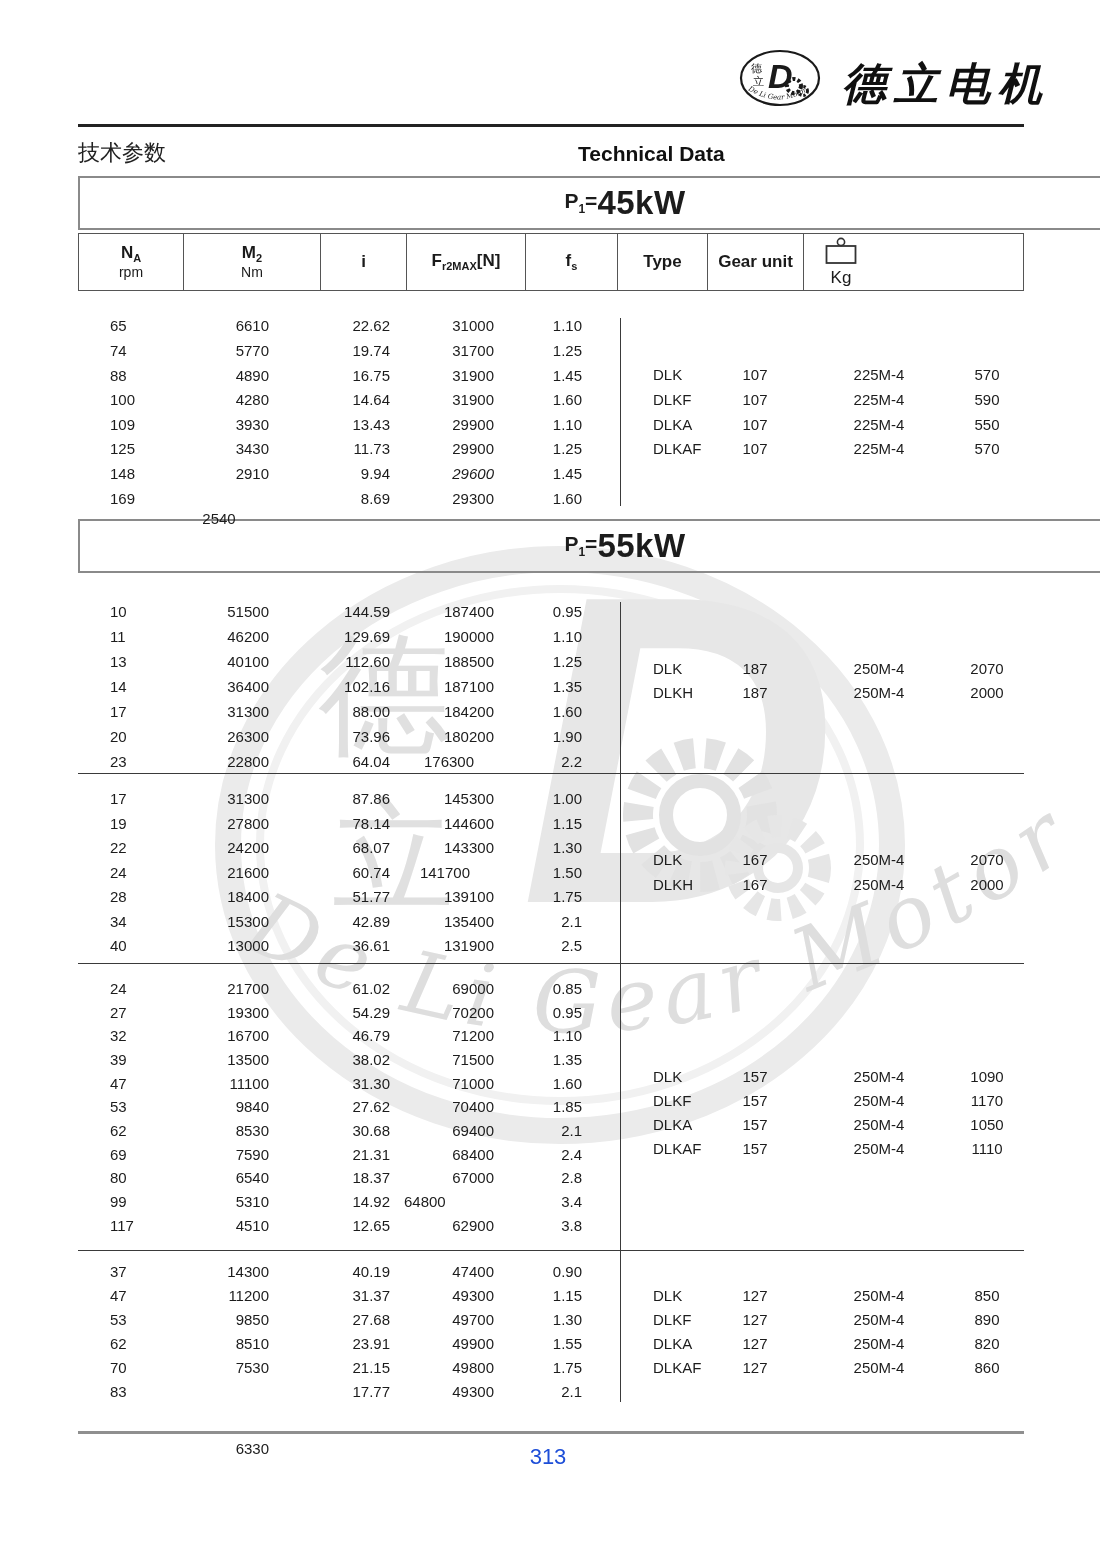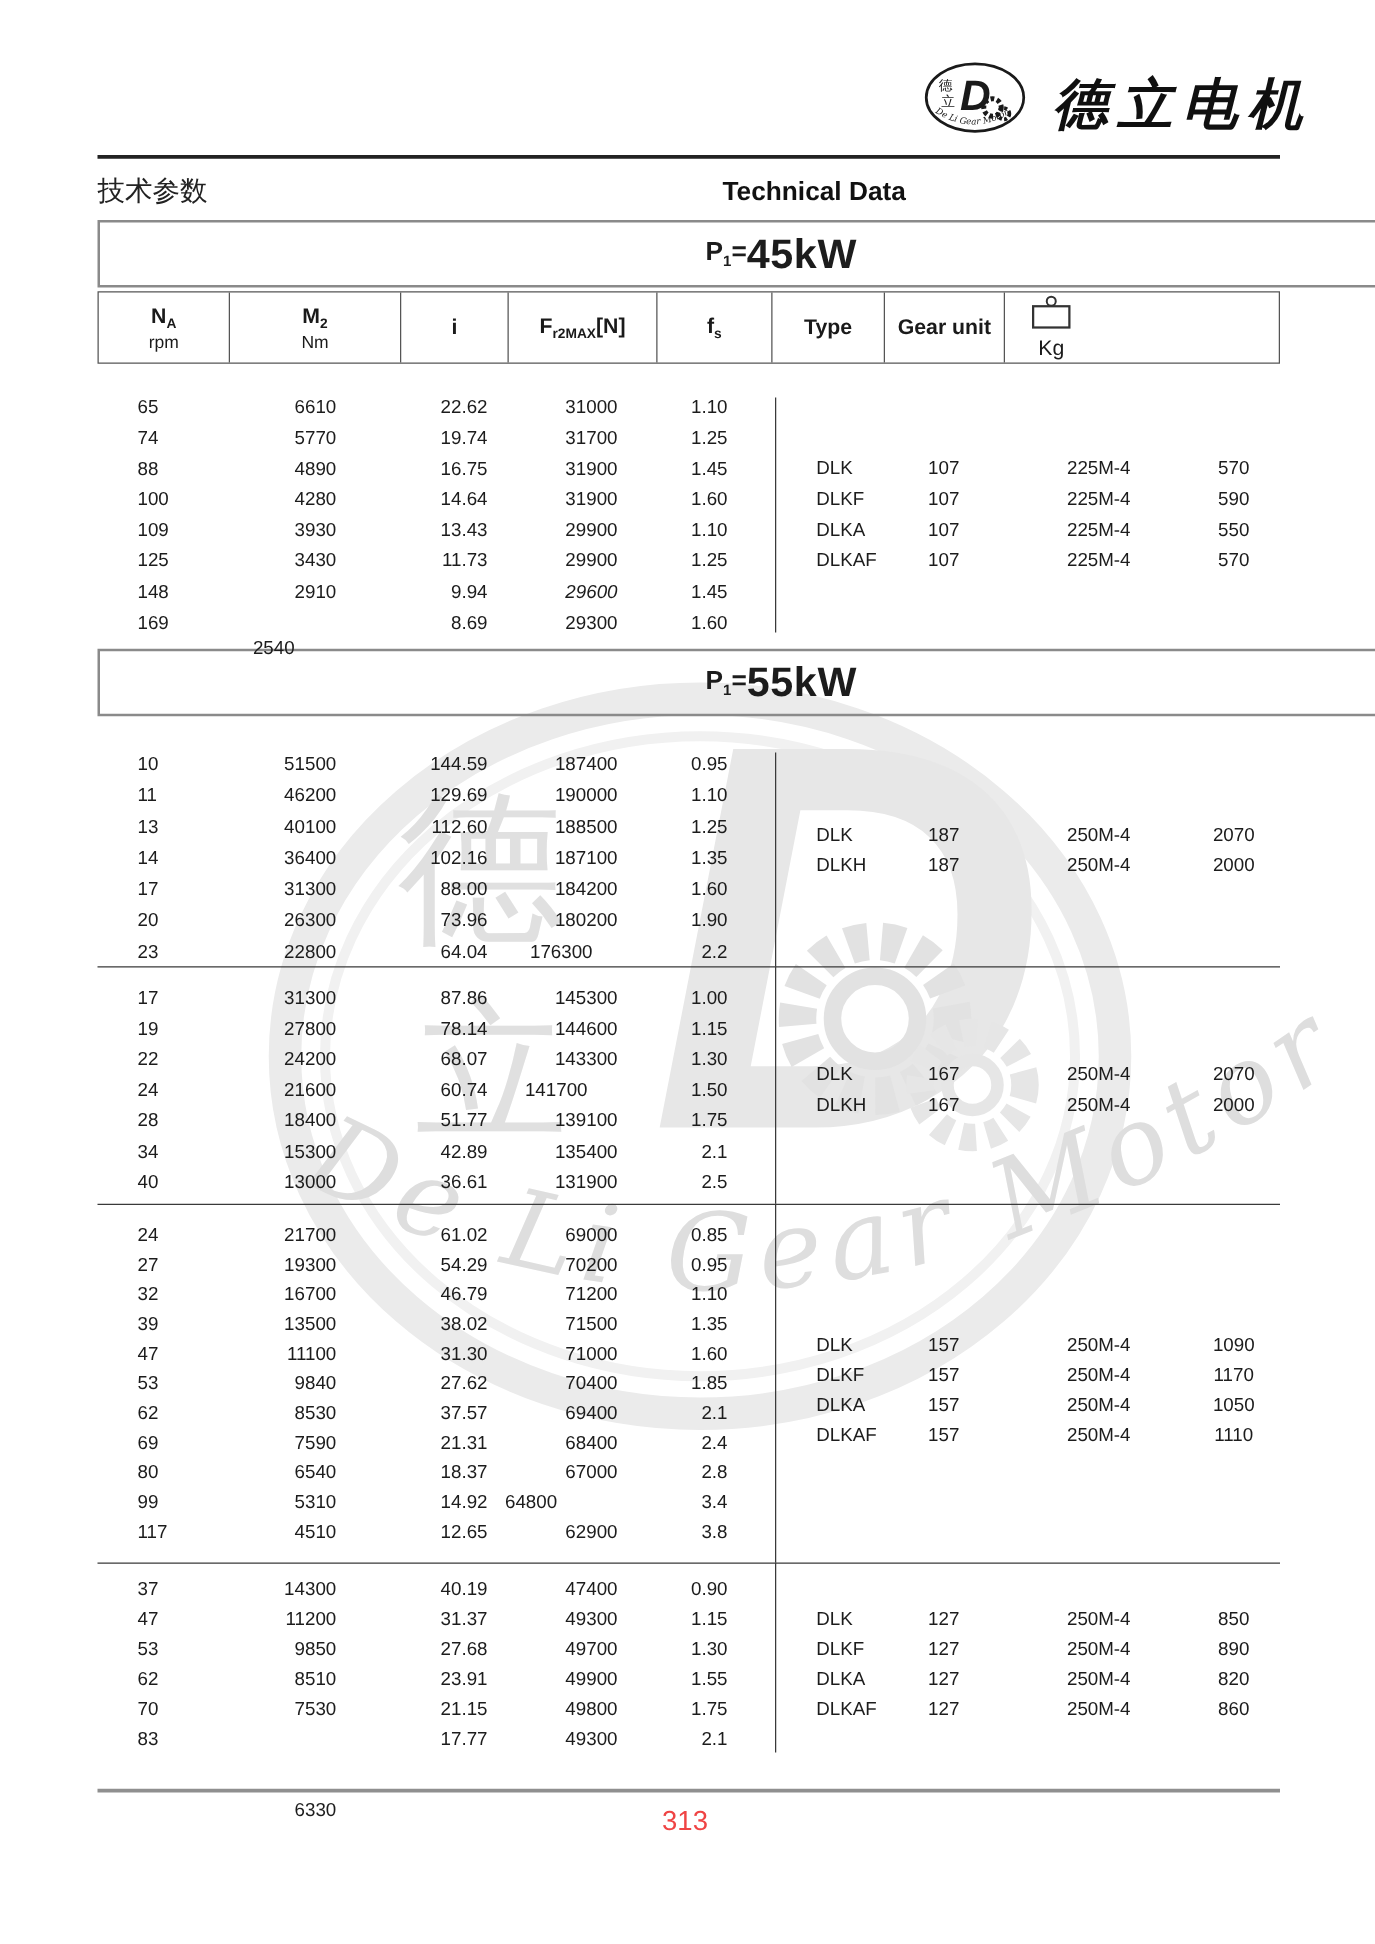--- a/index.html
+++ b/index.html
@@ -35,21 +35,21 @@
   .hmain sub{font-size:11px;font-weight:bold;}
   .hunit{font-size:14px;color:#1a1a1a;}
   .kg-label{font-size:17px;color:#1a1a1a;}
 
   .cell{position:absolute;font-size:15px;color:#1c1c1c;white-space:nowrap;}
   .sep{position:absolute;left:78px;width:946px;height:1px;background:#3a3a3a;}
   .vdiv{position:absolute;width:1px;background:#3a3a3a;}
 
   .foot-rule{position:absolute;left:78px;top:1431px;width:946px;height:3px;background:#8f8f8f;}
   .page-num{position:absolute;left:498px;top:1444px;width:100px;text-align:center;
-      font-size:22px;color:#ef4444;}
+      font-size:22px;color:#1d4ed8;}
 </style>
 </head>
 <body>
 
 <div class="page">
 
   <div class="layer wm">
     <svg width="1100" height="1555" viewBox="0 0 1100 1555">
       <ellipse cx="560" cy="845" rx="332" ry="286" fill="none" stroke="#ebebeb" stroke-width="26"></ellipse>
       <ellipse cx="560" cy="845" rx="300" ry="256" fill="none" stroke="#f1f1f1" stroke-width="8"></ellipse>
@@ -308,21 +308,21 @@
         <div class="cell" style="left: 310px; top: 1074.65px; width: 80px; text-align: right;">31.30</div>
         <div class="cell" style="left: 404px; top: 1074.65px; width: 90px; text-align: right;">71000</div>
         <div class="cell" style="left: 522px; top: 1074.65px; width: 60px; text-align: right;">1.60</div>
         <div class="cell" style="left: 110px; top: 1098.35px; width: 60px; text-align: left;">53</div>
         <div class="cell" style="left: 169px; top: 1098.35px; width: 100px; text-align: right;">9840</div>
         <div class="cell" style="left: 310px; top: 1098.35px; width: 80px; text-align: right;">27.62</div>
         <div class="cell" style="left: 404px; top: 1098.35px; width: 90px; text-align: right;">70400</div>
         <div class="cell" style="left: 522px; top: 1098.35px; width: 60px; text-align: right;">1.85</div>
         <div class="cell" style="left: 110px; top: 1122.05px; width: 60px; text-align: left;">62</div>
         <div class="cell" style="left: 169px; top: 1122.05px; width: 100px; text-align: right;">8530</div>
-        <div class="cell" style="left: 310px; top: 1122.05px; width: 80px; text-align: right;">37.57</div>
+        <div class="cell" style="left: 310px; top: 1122.05px; width: 80px; text-align: right;">30.68</div>
         <div class="cell" style="left: 404px; top: 1122.05px; width: 90px; text-align: right;">69400</div>
         <div class="cell" style="left: 522px; top: 1122.05px; width: 60px; text-align: right;">2.1</div>
         <div class="cell" style="left: 110px; top: 1145.75px; width: 60px; text-align: left;">69</div>
         <div class="cell" style="left: 169px; top: 1145.75px; width: 100px; text-align: right;">7590</div>
         <div class="cell" style="left: 310px; top: 1145.75px; width: 80px; text-align: right;">21.31</div>
         <div class="cell" style="left: 404px; top: 1145.75px; width: 90px; text-align: right;">68400</div>
         <div class="cell" style="left: 522px; top: 1145.75px; width: 60px; text-align: right;">2.4</div>
         <div class="cell" style="left: 110px; top: 1169.45px; width: 60px; text-align: left;">80</div>
         <div class="cell" style="left: 169px; top: 1169.45px; width: 100px; text-align: right;">6540</div>
         <div class="cell" style="left: 310px; top: 1169.45px; width: 80px; text-align: right;">18.37</div>

